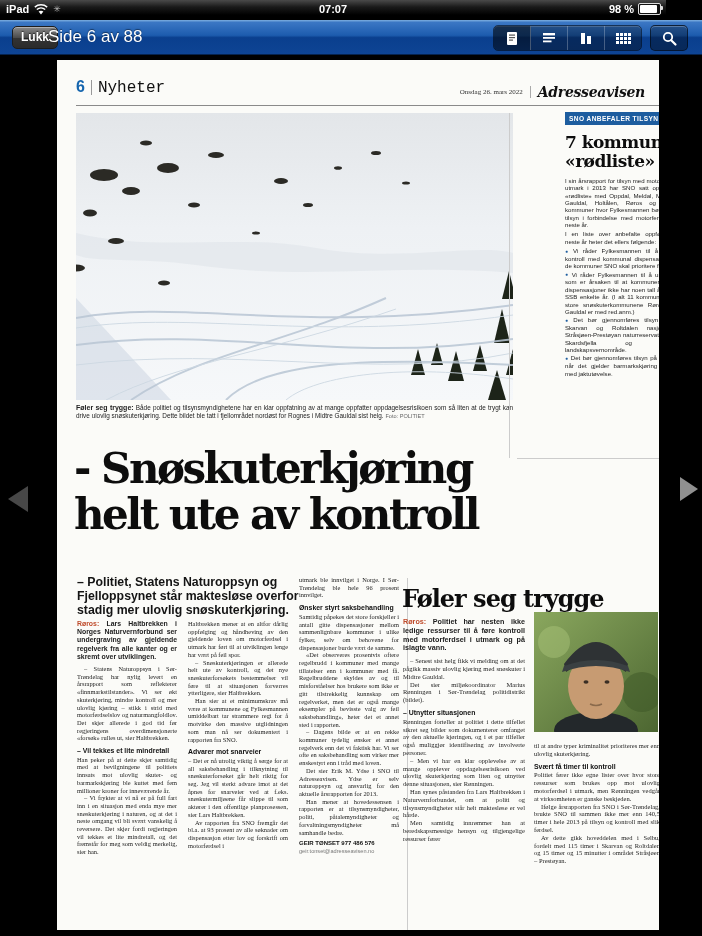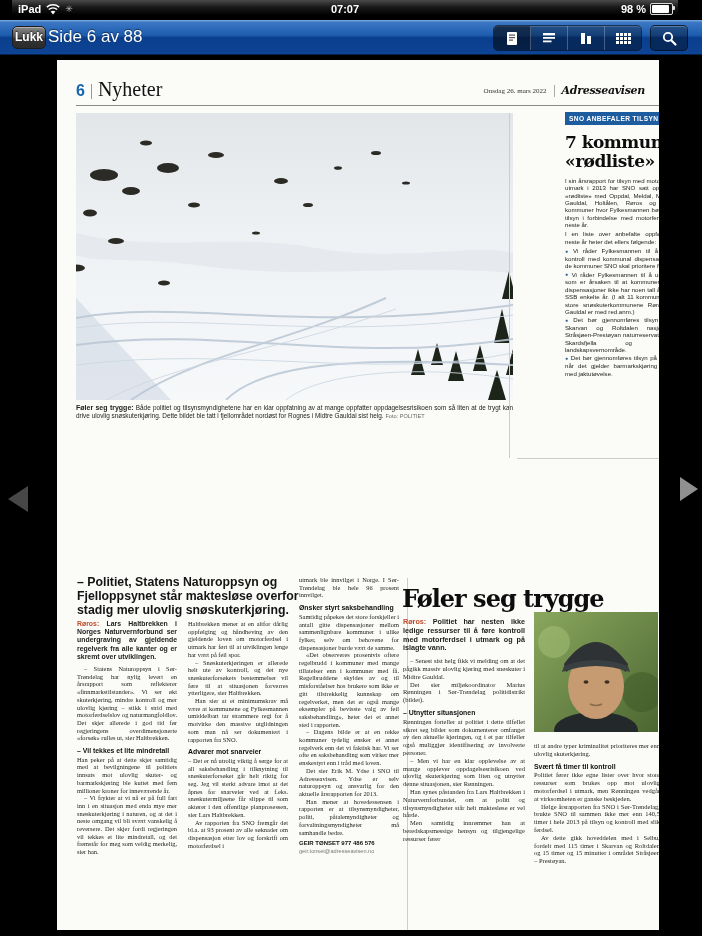--- a/index.html
+++ b/index.html
@@ -1,35 +1,35 @@
 <!DOCTYPE html>
 <html><head>
 <meta charset="utf-8">
 <style>
   html,body{margin:0;padding:0;}
   body{width:702px;height:936px;background:#000;position:relative;overflow:hidden;
        font-family:"Liberation Sans",sans-serif;-webkit-font-smoothing:antialiased;}
 
   
-  .statusbar{position:absolute;left:12px;top:0;width:666px;height:20px;
+  .statusbar{position:absolute;left:0;top:0;width:666px;height:20px;
     background:linear-gradient(#4a4a4a,#1a1a1a 35%,#000 75%);color:#fff;font-size:11px;font-weight:bold;}
   .sb-left{position:absolute;left:6px;top:3px;display:flex;align-items:center;gap:5px;}
   .sb-time{position:absolute;left:0;right:0;top:3px;text-align:center;}
   .sb-right{position:absolute;right:5px;top:3px;display:flex;align-items:center;gap:4px;text-align:center;}
   .wifi{width:14px;height:11px;}
   .spinner{color:#bbb;font-size:9px;font-weight:normal;}
   .batt{width:21px;height:10px;border:1px solid #ddd;border-radius:2px;position:relative;background:#111;}
   .batt::before{content:"";position:absolute;left:1px;top:1px;bottom:1px;width:17px;background:#fff;border-radius:1px;}
   .batt::after{content:"";position:absolute;right:-3px;top:2px;width:2px;height:4px;background:#ddd;border-radius:0 1px 1px 0;}
 
   
   .toolbar{position:absolute;left:0;top:20px;width:702px;height:34px;
     background:linear-gradient(180deg,#7fb0e0 0%,#3b77c4 7%,#1d5cae 45%,#0a3f8e 52%,#0e4494 100%);
     border-bottom:1px solid #05224d;}
-  .btn-close{position:absolute;left:12px;top:6px;height:21px;padding:0 2px;border-radius:5px;
+  .btn-close{position:absolute;left:12px;top:6px;height:21px;padding:0 8px;border-radius:5px;
     background:linear-gradient(#8a8a8a,#4c4c4c 50%,#333 52%,#2b2b2b);border:1px solid #1d1d1d;
     color:#fff;font-size:12px;font-weight:bold;line-height:21px;text-shadow:0 -1px 1px rgba(0,0,0,.6);
     box-shadow:inset 0 1px 0 rgba(255,255,255,.35);}
   .tb-title{position:absolute;left:0;right:0;top:7px;text-align:left;color:#fff;font-size:17px;
     font-weight:normal;text-shadow:0 -1px 1px rgba(0,0,0,.5);padding-left:48px;}
   .seg-group{position:absolute;right:60px;top:5px;height:24px;display:flex;border-radius:5px;overflow:hidden;
     border:1px solid rgba(0,0,0,.55);box-shadow:inset 0 1px 0 rgba(255,255,255,.25);}
   .seg{width:36px;height:24px;display:flex;align-items:center;justify-content:center;
     background:linear-gradient(rgba(0,0,0,.28),rgba(0,0,0,.38));border-right:1px solid rgba(255,255,255,.25);}
   .seg:last-child{border-right:none;}
@@ -47,25 +47,25 @@
 
   
   .page{position:absolute;left:57px;top:60px;width:602px;height:870px;background:#fbfbf8;overflow:hidden;
     color:#1b1b1b;}
   .abs{position:absolute;}
 
   
   .hdr{left:19px;top:18px;right:14px;height:26px;}
   .sec-num{font-size:16px;font-weight:bold;color:#1565ae;font-family:"Liberation Sans",sans-serif;}
   .hdr-sep{display:inline-block;width:1px;height:15px;background:#999;margin:0 6px -3px 6px;}
-  .sec-name{font-family:Liberation Serif, serif;font-size:20px;color:#111;}
+  .sec-name{font-family:Liberation Mono, monospace;font-size:16px;color:#111;}
   .hdr-right{position:absolute;right:0;top:6px;display:flex;align-items:center;gap:7px;}
   .hdr-date{font-family:"Liberation Serif",serif;font-size:7px;color:#333;}
   .hdr-vr{width:1px;height:12px;background:#aaa;}
-  .masthead{font-family:"DejaVu Serif",serif;font-weight:bold;font-style:italic;font-size:11px;color:#111;letter-spacing:-.3px;}
+  .masthead{font-family:"DejaVu Serif",serif;font-weight:bold;font-style:italic;font-size:14px;color:#111;letter-spacing:-.3px;}
   .hdr-rule{left:19px;top:45px;width:626px;height:1px;background:#8a8a8a;}
 
   
   .photo{left:19px;top:53px;width:437px;height:287px;background:#e8ebee;}
   .caption{left:19px;top:344px;width:437px;font-size:6.4px;line-height:8px;color:#222;text-align:justify;}
   .cap-lead{font-weight:bold;font-size:7px;}
   .cap-credit{color:#666;font-size:5.6px;}
 
   
   .headline{left:17px;top:386px;width:446px;font-family:"DejaVu Serif",serif;font-weight:bold;
@@ -249,20 +249,21 @@
         <path d="M0,215 C120,197 240,230 437,202"></path>
         <path d="M30,287 C100,250 200,238 320,196"></path>
         <path d="M0,252 C160,232 300,268 437,240"></path>
         <path d="M210,287 C240,262 330,250 437,266"></path>
       </g>
     </svg>
   </div>
 
   <div class="abs caption"><span class="cap-lead">Føler seg trygge:</span><span> Både politiet og tilsynsmyndighetene har en klar oppfatning av at mange oppfatter oppdagelsesrisikoen som så liten at de trygt kan drive ulovlig snøskuterkjøring. Dette bildet ble tatt i fjellområdet nordøst for Rognes i Midtre Gauldal sist helg. </span><span class="cap-credit">Foto: POLITIET</span></div>
 
+  <div class="abs headline">- Snøskuterkjøring helt ute av kontroll</div>
   <div class="abs lead">– Politiet, Statens Naturoppsyn og Fjelloppsynet står maktesløse overfor stadig mer ulovlig snøskuterkjøring.</div>
 
   <div class="abs col c1">
     <p class="intro"><span class="loc">Røros:</span> <span>Lars Haltbrekken i Norges Naturvernforbund ser undergraving av gjeldende regelverk fra alle kanter og er skremt over utviklingen.</span></p>
     <p>– Statens Naturoppsyn i Sør-Trøndelag har nylig levert en årsrapport som reflekterer «finnmarkstilstander». Vi ser økt skuterkjøring, mindre kontroll og mer ulovlig kjøring – stikk i strid med motorferdselslov og naturmangfoldlov. Det skjer allerede i god tid før regjeringens overdimensjonerte «forsøk» rulles ut, sier Haltbrekken.</p>
     <h4>– Vil tekkes et lite mindretall</h4>
     <p>Han peker på at dette skjer samtidig med at bevilgningene til politiets innsats mot ulovlig skuter- og barmarkskjøring ble kuttet med fem millioner kroner for inneværende år.</p>
     <p>– Vi frykter at vi nå er på full fart inn i en situasjon med enda mye mer snøskuterkjøring i naturen, og at det i neste omgang vil bli svært vanskelig å reversere. Det skjer fordi regjeringen vil tekkes et lite mindretall, og det fremstår for meg som veldig merkelig, sier han.</p>
   </div>
 

